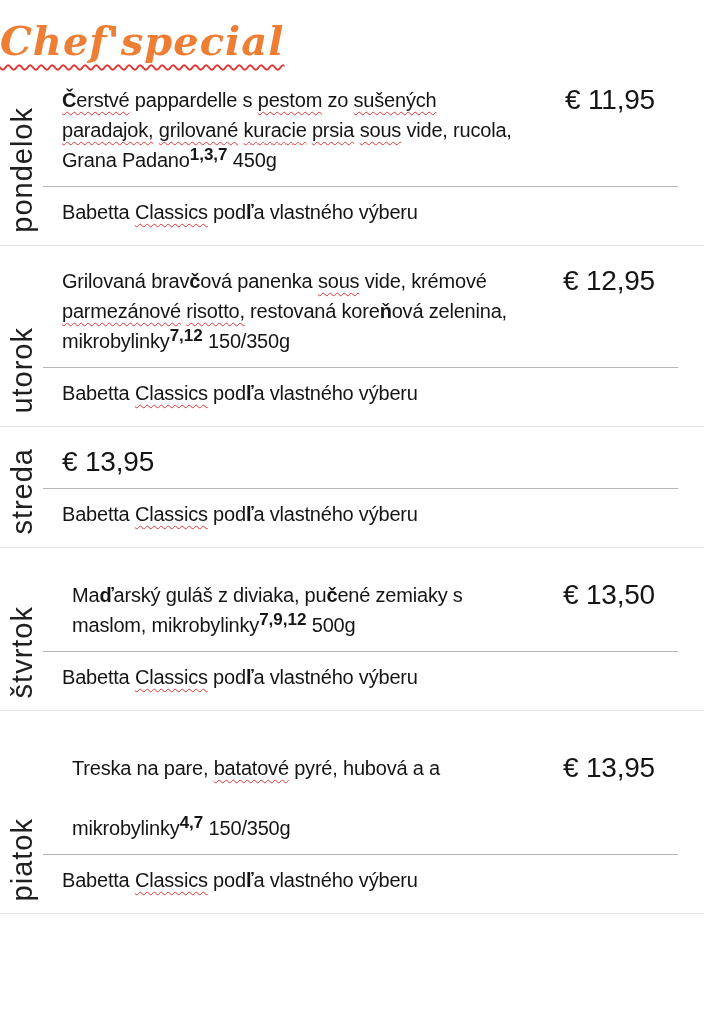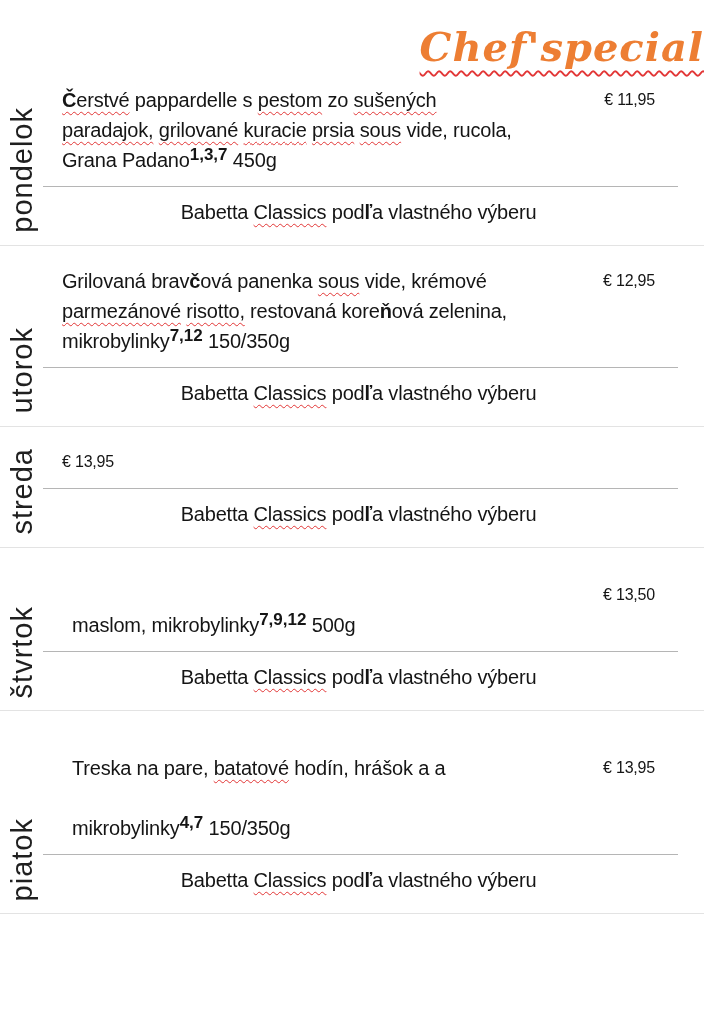--- a/index.html
+++ b/index.html
@@ -8,22 +8,22 @@
     width: 704px; height: 1023px;
     background: #ffffff;
     font-family: "Liberation Sans", sans-serif;
     color: #151515;
     overflow: hidden;
   }
   .page { width: 704px; height: 1023px; position: relative; }
 
   
   .title-wrap {
-    padding-top: 23px;
-    text-align: right;
+    padding-top: 17px;
+    text-align: left;
     height: 72px;
   }
   .title-text {
     display: inline-block;
     font-family: "DejaVu Serif", serif;
     font-style: italic;
     font-weight: bold;
     font-size: 40px;
     letter-spacing: 1px;
     color: #ED7E33;
@@ -65,37 +65,36 @@
   }
   .dish {
     margin: 0;
     font-size: 20px;
     line-height: 30px;
     max-width: 478px;
     letter-spacing: -0.2px;
   }
   .day:nth-child(4) .dish, .day:nth-child(5) .dish { padding-left: 10px; }
   .price {
-    font-size: 16px;
+    font-size: 28px;
     line-height: 30px;
     white-space: nowrap;
     letter-spacing: -0.2px;
   }
 
   .inner-divider {
     height: 1px;
     background: #b5b5b5;
     margin: 11px -23px 10px -19px;
   }
   .note {
     margin: 0;
     font-size: 20px;
     line-height: 30px;
     letter-spacing: -0.2px;
-    text-align: center;
   }
 
   
   .sq {
     text-decoration-line: underline;
     text-decoration-style: wavy;
     text-decoration-color: #E23636;
     text-decoration-thickness: 1px;
     text-underline-offset: 4px;
     text-decoration-skip-ink: none;
@@ -146,31 +145,31 @@
       <div class="dish-row">
         <span class="price">€ 13,95</span>
       </div>
       <div class="inner-divider"></div>
       <p class="note"><span>Babetta </span><span class="sq">Classics</span><span> pod<span class="caron">ľ</span>a vlastného výberu</span></p>
     </section>
 
     <section class="day">
       <span class="day-label">štvrtok</span>
       <div class="dish-row">
-        <p class="dish"><br><span>maslom, mikrobylinky</span><sup>7,9,12</sup><span> 500g</span></p>
+        <p class="dish"><span>Ma<span class="caron">ď</span>arský guláš z diviaka, pu<span class="caron">č</span>ené zemiaky s</span><br><span>maslom, mikrobylinky</span><sup>7,9,12</sup><span> 500g</span></p>
         <span class="price">€ 13,50</span>
       </div>
       <div class="inner-divider"></div>
       <p class="note"><span>Babetta </span><span class="sq">Classics</span><span> pod<span class="caron">ľ</span>a vlastného výberu</span></p>
     </section>
 
     <section class="day">
       <span class="day-label">piatok</span>
       <div class="dish-row">
-        <p class="dish"><span>Treska na pare, </span><span class="sq">batatové</span><span> hodín, hrášok a a</span><br><br><span>mikrobylinky</span><sup>4,7</sup><span> 150/350g</span></p>
+        <p class="dish"><span>Treska na pare, </span><span class="sq">batatové</span><span> pyré, hubová a a</span><br><br><span>mikrobylinky</span><sup>4,7</sup><span> 150/350g</span></p>
         <span class="price">€ 13,95</span>
       </div>
       <div class="inner-divider"></div>
       <p class="note"><span>Babetta </span><span class="sq">Classics</span><span> pod<span class="caron">ľ</span>a vlastného výberu</span></p>
     </section>
   </main>
 
 </div>
 
 </body></html>

